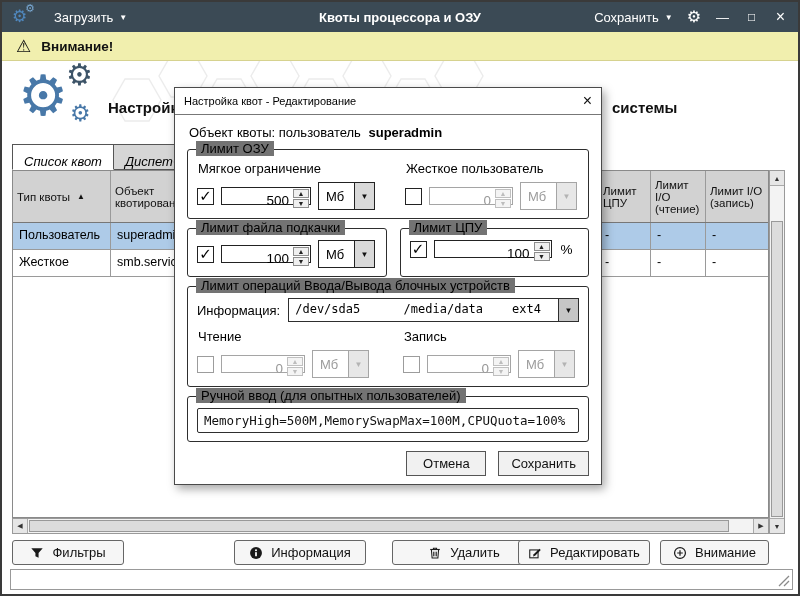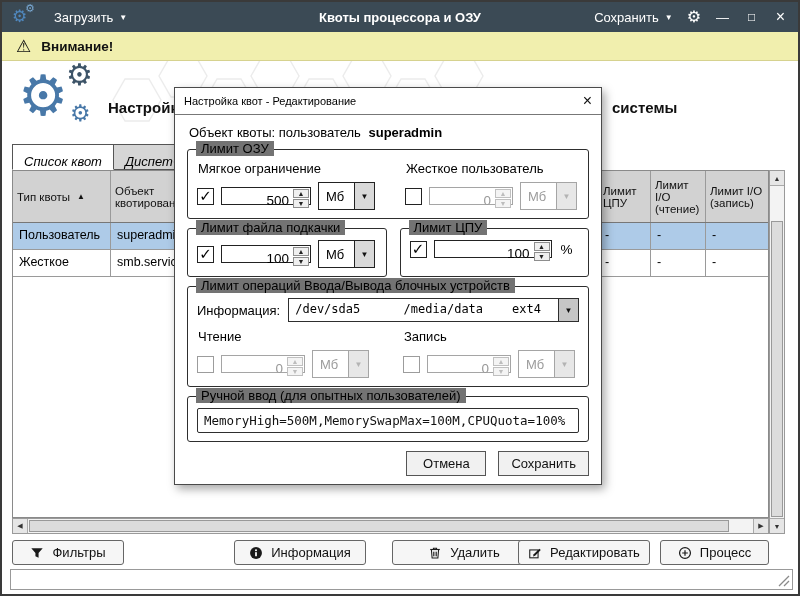--- a/index.html
+++ b/index.html
@@ -275,21 +275,21 @@
         <rect x="2" y="4.5" width="9.5" height="9" fill="none" stroke="#1a1a1a" stroke-width="1.2"></rect>
         <path d="M6.5 9.5L13 3l1.6 1.6-6.5 6.5-2.4.8z" fill="#1a1a1a"></path>
       </svg>
     <span>Редактировать</span>
   </button>
   <button class="abtn b-add">
     <svg width="14" height="14" viewBox="0 0 16 16" fill="none" stroke="#1a1a1a" stroke-width="1.4">
         <circle cx="8" cy="8" r="6.2"></circle>
         <path d="M8 4.8v6.4M4.8 8h6.4"></path>
       </svg>
-    <span>Процесс</span>
+    <span>Внимание</span>
   </button>
 
   <div class="statusbar">
     <svg class="grip" width="12" height="12" viewBox="0 0 12 12">
         <path d="M11 1L1 11M11 6L6 11" stroke="#8a8a8a" stroke-width="1.3" fill="none"></path>
       </svg>
   </div>
 
   <div class="dialog">
     <div class="dlg-titlebar">

